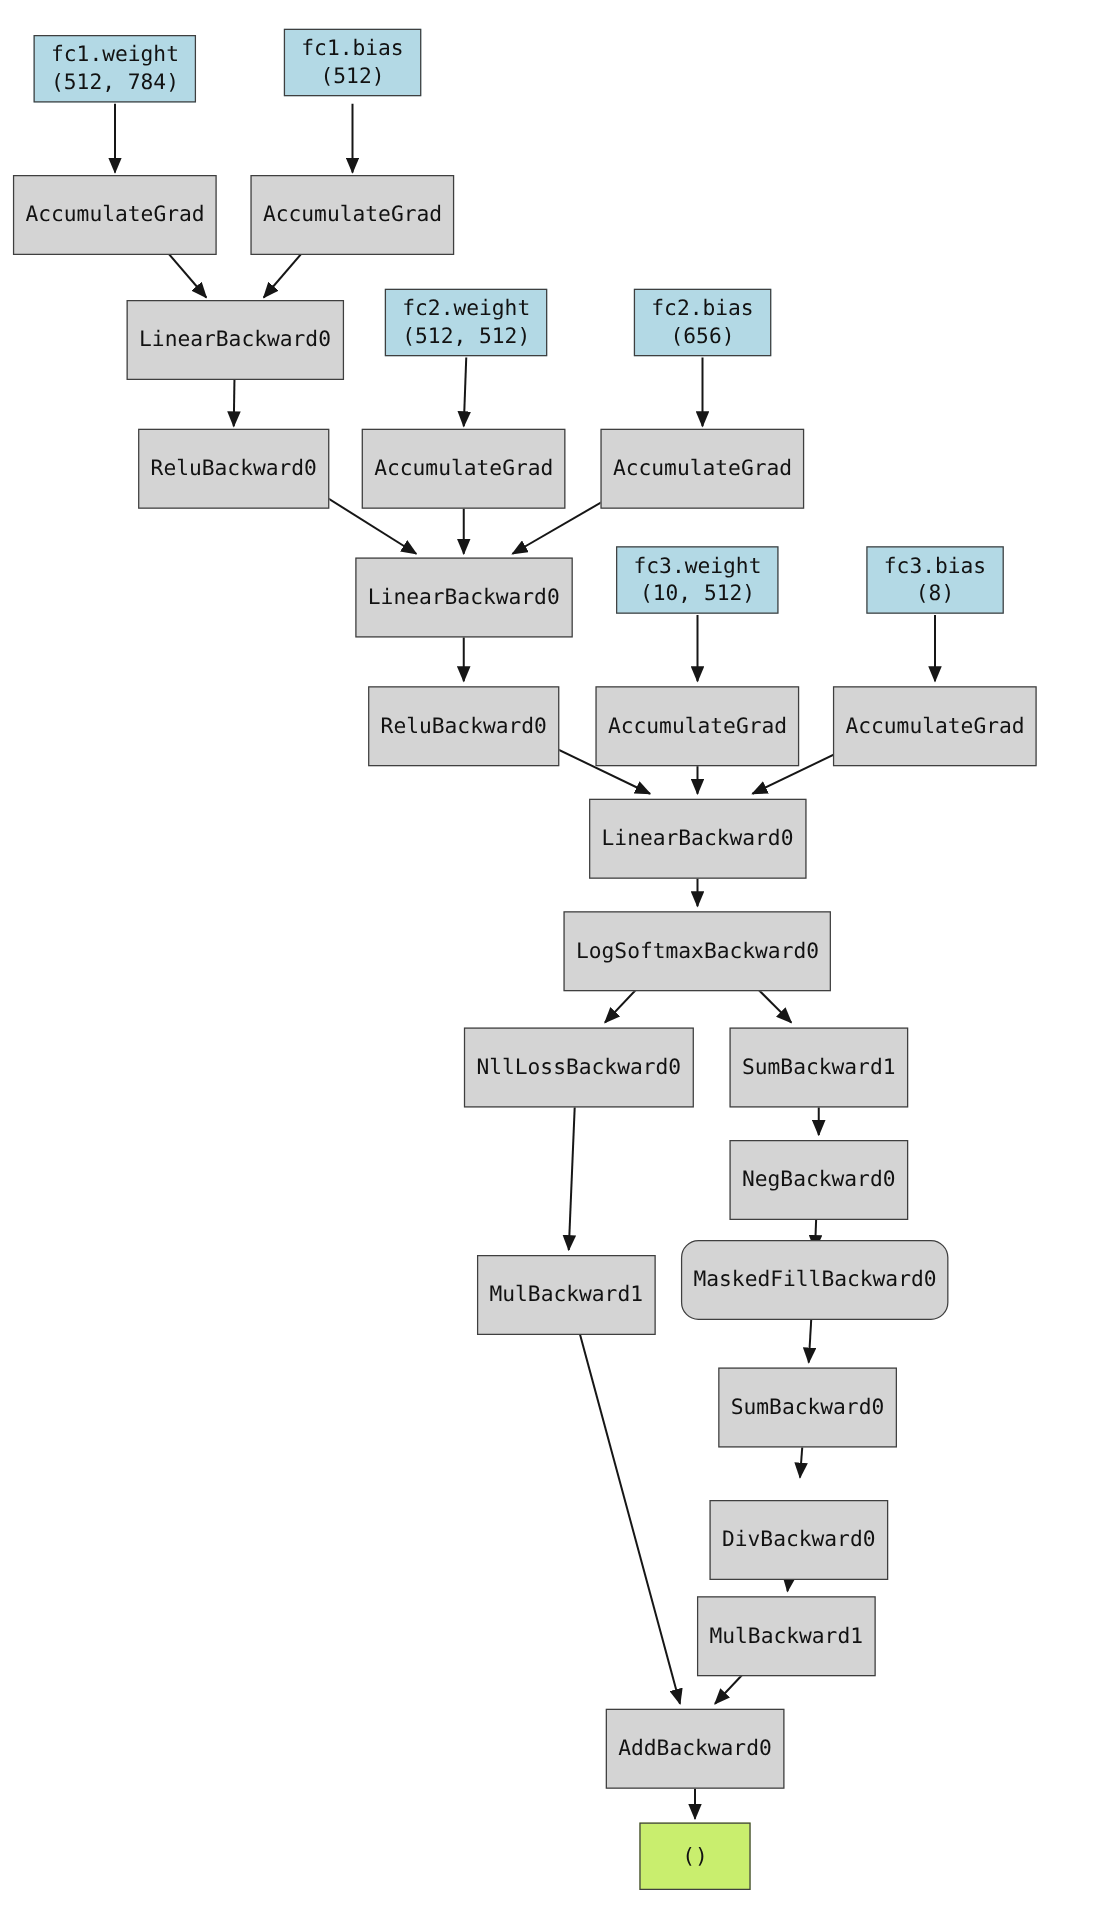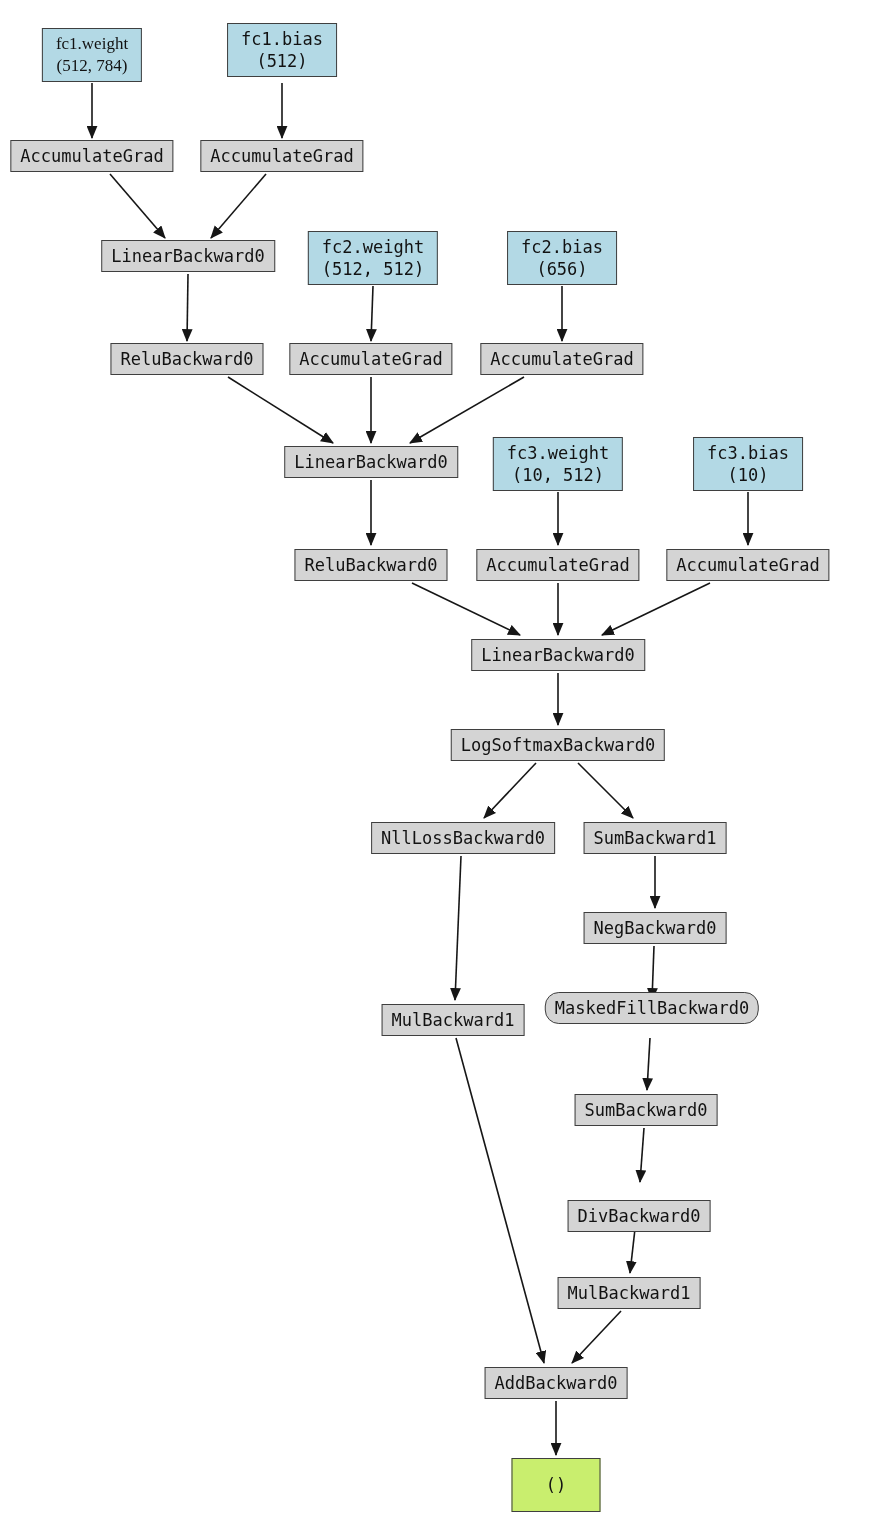--- a/index.html
+++ b/index.html
@@ -15,21 +15,21 @@
   .edge { stroke: #161616; stroke-width: 1.6; fill: none; }
   .node {
     position: absolute;
     transform: translateX(-50%);
     box-sizing: border-box;
     background: #d4d4d4;
     border: 1.6px solid #3f3f3f;
     color: #121212;
     font-size: 17px;
     line-height: 22px;
-    padding: 4px 9px;
+    padding: 20px 9px;
     text-align: center;
     white-space: pre-line;
   }
   .node.param { background: #b3d9e5; padding: 4px 13px; }
   .node.output {
     background: #c9ee6e;
     min-width: 89px;
     min-height: 54px;
     display: flex;
     align-items: center;
@@ -71,39 +71,39 @@
     <line class="edge" x1="655" y1="856" x2="655" y2="908" marker-end="url(#arrow)"></line>
     <line class="edge" x1="654" y1="946" x2="652" y2="1000" marker-end="url(#arrow)"></line>
     <line class="edge" x1="650" y1="1038" x2="647" y2="1090" marker-end="url(#arrow)"></line>
     <line class="edge" x1="644" y1="1128" x2="640" y2="1182" marker-end="url(#arrow)"></line>
     <line class="edge" x1="636" y1="1220" x2="630" y2="1273" marker-end="url(#arrow)"></line>
     <line class="edge" x1="456" y1="1038" x2="544" y2="1363" marker-end="url(#arrow)"></line>
     <line class="edge" x1="621" y1="1311" x2="572" y2="1363" marker-end="url(#arrow)"></line>
     <line class="edge" x1="556" y1="1401" x2="556" y2="1455" marker-end="url(#arrow)"></line>
   </svg>
 
-  <div class="node param" style="left:92px;  top:28px;font-family:Liberation Serif, serif;">fc1.weight
+  <div class="node param" style="left:92px;  top:28px;">fc1.weight
 (512, 784)</div>
   <div class="node param" style="left:282px; top:23px;">fc1.bias
 (512)</div>
   <div class="node" style="left:92px;  top:140px;">AccumulateGrad</div>
   <div class="node" style="left:282px; top:140px;">AccumulateGrad</div>
   <div class="node" style="left:188px; top:240px;">LinearBackward0</div>
   <div class="node param" style="left:373px; top:231px;">fc2.weight
 (512, 512)</div>
   <div class="node param" style="left:562px; top:231px;">fc2.bias
 (656)</div>
   <div class="node" style="left:187px; top:343px;">ReluBackward0</div>
   <div class="node" style="left:371px; top:343px;">AccumulateGrad</div>
   <div class="node" style="left:562px; top:343px;">AccumulateGrad</div>
   <div class="node" style="left:371px; top:446px;">LinearBackward0</div>
   <div class="node param" style="left:558px; top:437px;">fc3.weight
 (10, 512)</div>
   <div class="node param" style="left:748px; top:437px;">fc3.bias
-(10)</div>
+(8)</div>
   <div class="node" style="left:371px; top:549px;">ReluBackward0</div>
   <div class="node" style="left:558px; top:549px;">AccumulateGrad</div>
   <div class="node" style="left:748px; top:549px;">AccumulateGrad</div>
   <div class="node" style="left:558px; top:639px;">LinearBackward0</div>
   <div class="node" style="left:558px; top:729px;">LogSoftmaxBackward0</div>
   <div class="node" style="left:463px; top:822px;">NllLossBackward0</div>
   <div class="node" style="left:655px; top:822px;">SumBackward1</div>
   <div class="node" style="left:655px; top:912px;">NegBackward0</div>
   <div class="node" style="left:453px; top:1004px;">MulBackward1</div>
   <div class="node" style="left:652px; top:992px;border-radius:14px;">MaskedFillBackward0</div>

